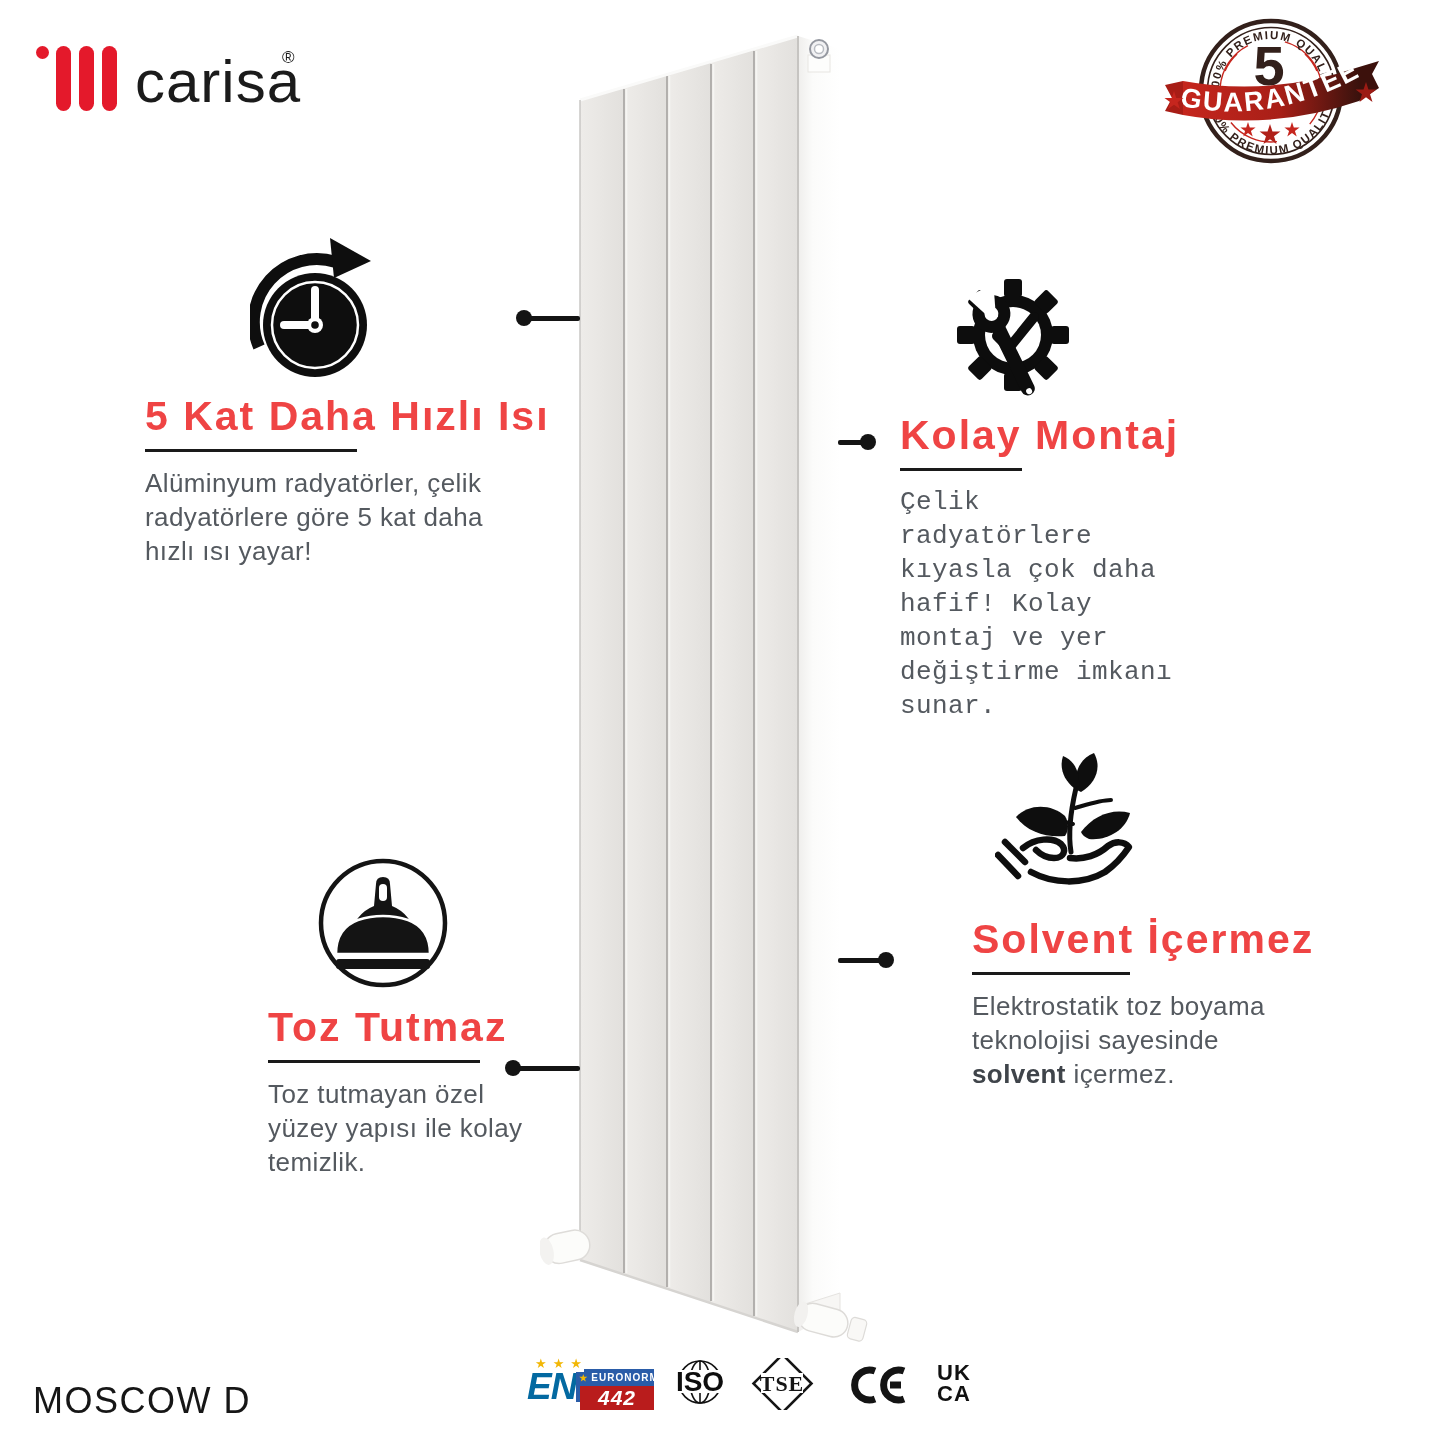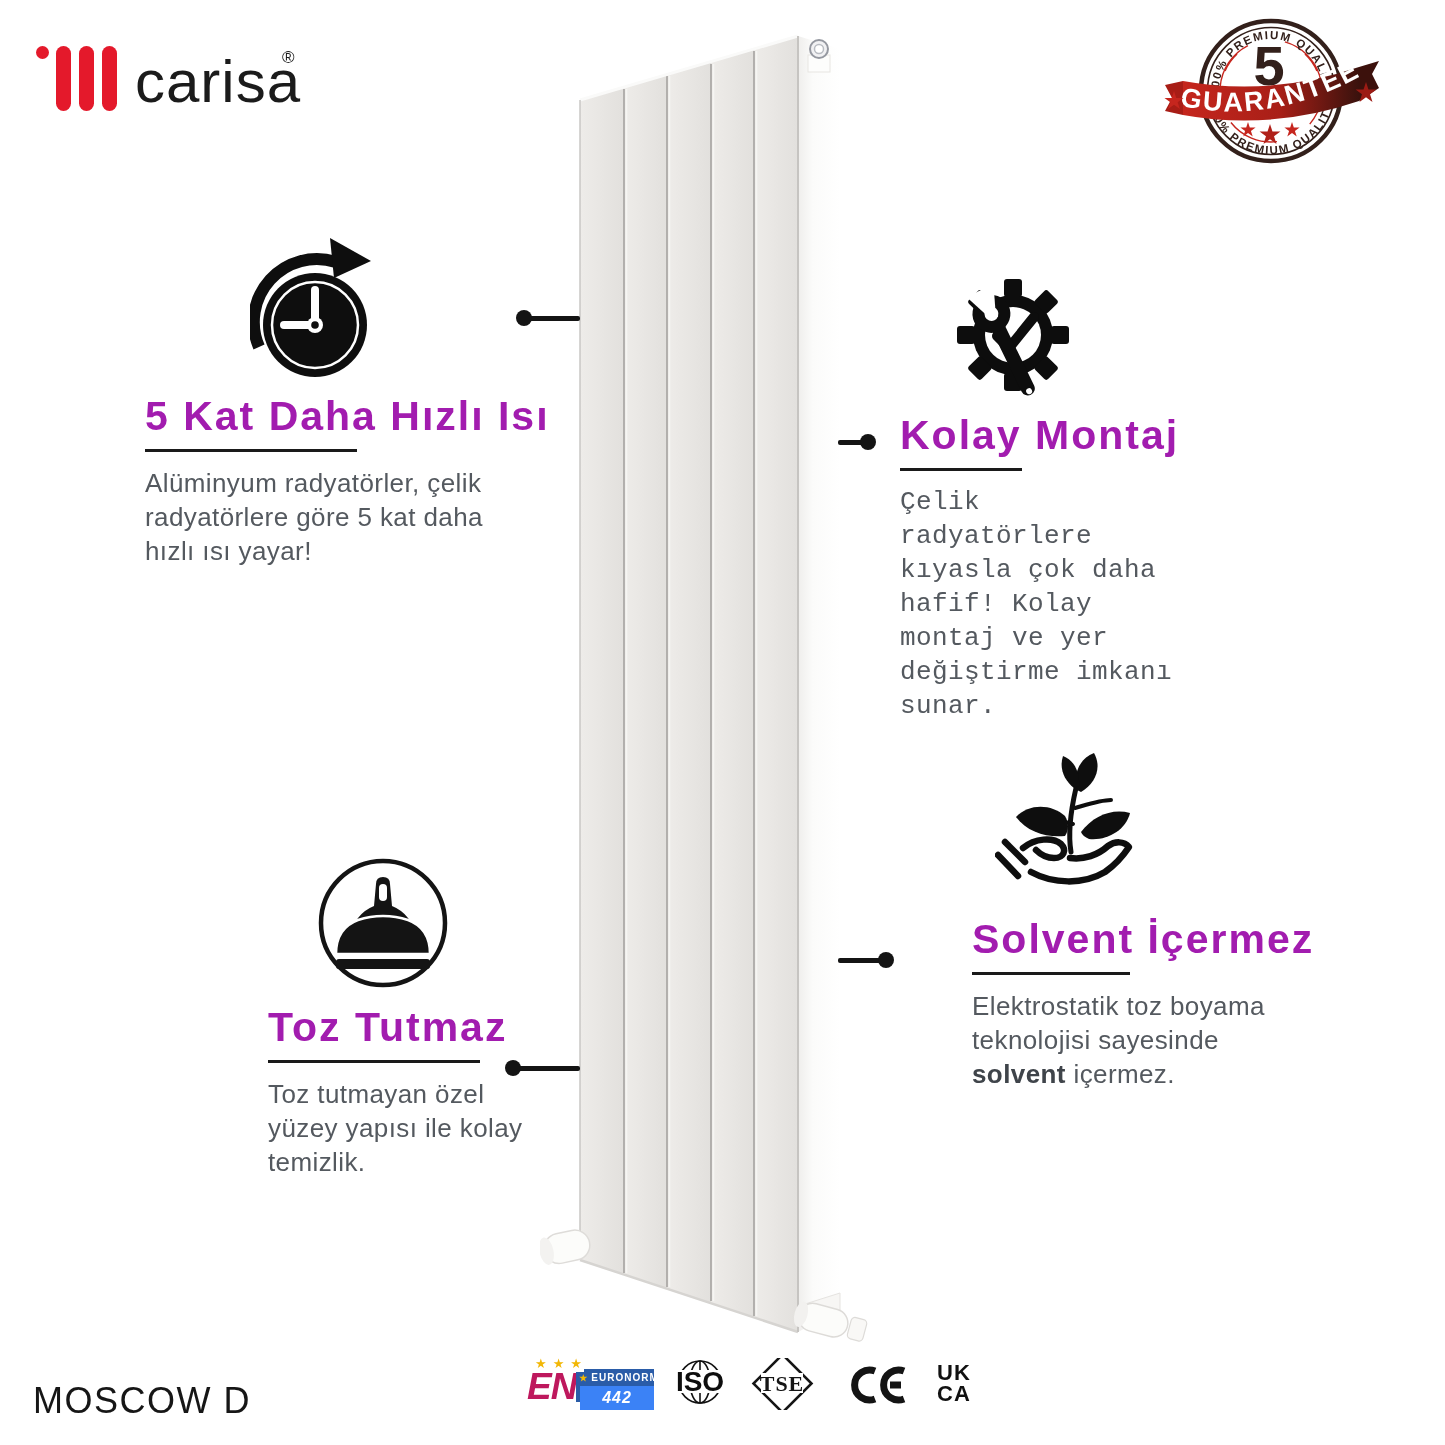--- a/index.html
+++ b/index.html
@@ -13,41 +13,41 @@
   .logo{left:36px;top:44px;width:300px;height:80px;}
   .logo-dot{position:absolute;left:0;top:2px;width:13px;height:13px;border-radius:50%;background:#e4192b;}
   .logo-bar{position:absolute;top:2px;width:15px;height:65px;border-radius:8px;background:#e4192b;}
   .logo-bar.b1{left:20px;}
   .logo-bar.b2{left:43px;}
   .logo-bar.b3{left:66px;}
   .logo-word{position:absolute;left:99px;top:8px;font-size:60px;line-height:60px;color:#1b1b1b;letter-spacing:1px;}
   .logo-reg{position:absolute;left:246px;top:4px;font-size:17px;color:#1b1b1b;}
   
   .feature-title{
-    font-size:41px;font-weight:bold;color:#a21caf;letter-spacing:2px;white-space:nowrap;
+    font-size:41px;font-weight:bold;color:#ef4444;letter-spacing:2px;white-space:nowrap;
   }
   .feature-underline{height:3px;background:#1a1a1a;margin-top:9px;}
   .feature-text{
     font-size:26px;line-height:34px;color:#54595f;letter-spacing:0.4px;margin-top:14px;
   }
   .feature-text b{color:#3f444a;}
   
   .conn-line{position:absolute;height:5px;background:#141414;border-radius:2px;}
   .conn-dot{position:absolute;width:16px;height:16px;border-radius:50%;background:#141414;}
   
   .model-name{left:33px;top:1380px;font-size:36px;color:#161616;letter-spacing:1.5px;color:#161616;}
   .en442{left:525px;top:1356px;width:132px;height:52px;}
   .en442 .stars{position:absolute;left:10px;top:0;font-size:13px;color:#f2b705;letter-spacing:6px;}
-  .en442 .en{position:absolute;left:2px;top:10px;font-size:37px;font-weight:bold;color:#be185d;font-style:italic;letter-spacing:-1px;}
+  .en442 .en{position:absolute;left:2px;top:10px;font-size:37px;font-weight:bold;color:#0369a1;font-style:italic;letter-spacing:-1px;}
   .en442 .bluebar{position:absolute;left:51px;top:16px;width:8px;height:30px;background:#2a5ca8;}
   .en442 .bluebox{position:absolute;left:59px;top:13px;width:70px;height:17px;background:#2a5ca8;color:#fff;
      font-size:10px;font-weight:bold;letter-spacing:1px;display:flex;align-items:center;justify-content:center;gap:3px;}
   .en442 .bluebox .bstar{color:#f2b705;font-size:9px;}
-  .en442 .redbox{position:absolute;left:55px;top:30px;width:74px;height:24px;background:#3b82f6;color:#fff;
-     font-size:16px;font-weight:bold;font-style:italic;display:flex;align-items:center;justify-content:center;letter-spacing:1px;}
+  .en442 .redbox{position:absolute;left:55px;top:30px;width:74px;height:24px;background:#b91c1c;color:#fff;
+     font-size:21px;font-weight:bold;font-style:italic;display:flex;align-items:center;justify-content:center;letter-spacing:1px;}
   .ukca{left:937px;top:1362px;font-size:22px;line-height:21px;font-weight:bold;color:#111;letter-spacing:1px;}
 </style>
 </head>
 <body>
 
 <div class="abs logo">
   <span class="logo-dot"></span>
   <span class="logo-bar b1"></span>
   <span class="logo-bar b2"></span>
   <span class="logo-bar b3"></span>

